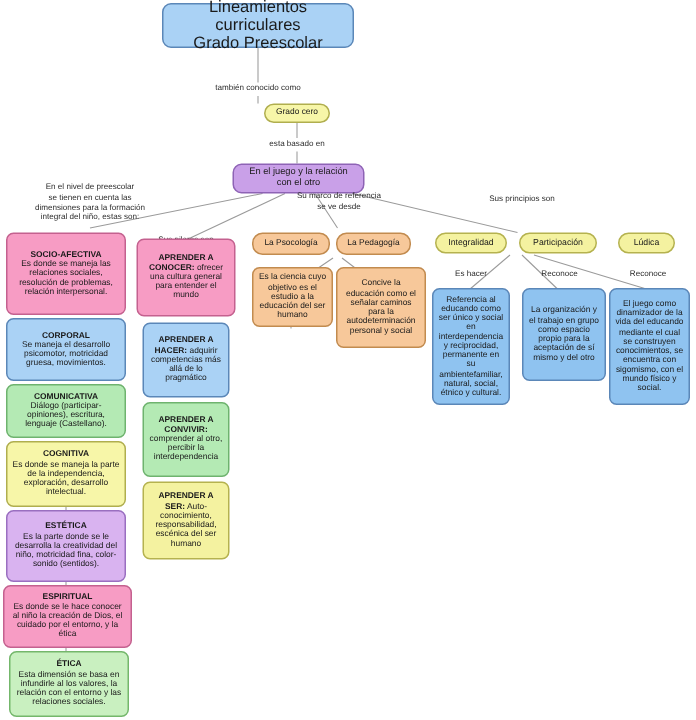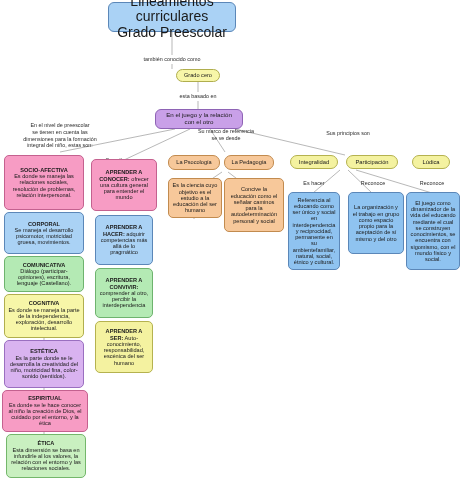--- a/index.html
+++ b/index.html
@@ -48,21 +48,21 @@
   .c-purple {background:#c9a0e8;border-color:#8e63b5;}
   .c-purple2{background:#d9b3f0;border-color:#9a6fc0;}
   .c-pink   {background:#f79cc4;border-color:#c4618f;}
   .c-green  {background:#b4eab4;border-color:#6eb36e;}
   .c-green2 {background:#c9f0c0;border-color:#74b76b;}
   .c-orange {background:#f7c89a;border-color:#c28b4f;}
   .c-yellow2{background:#f4f2a0;border-color:#b5b24f;}
 
   #title-node{
     left:108px;top:2px;width:128px;height:30px;
-    font-size:14px;border-radius:6px;
+    font-size:11px;border-radius:6px;
   }
   #grado-cero{
     left:176px;top:69px;width:44px;height:13px;
     font-size:5.6px;border-radius:7px;
   }
   #core-node{
     left:155px;top:109px;width:88px;height:20px;
     font-size:6.2px;border-radius:6px;
   }
   .dim-node{font-size:5.6px;}

